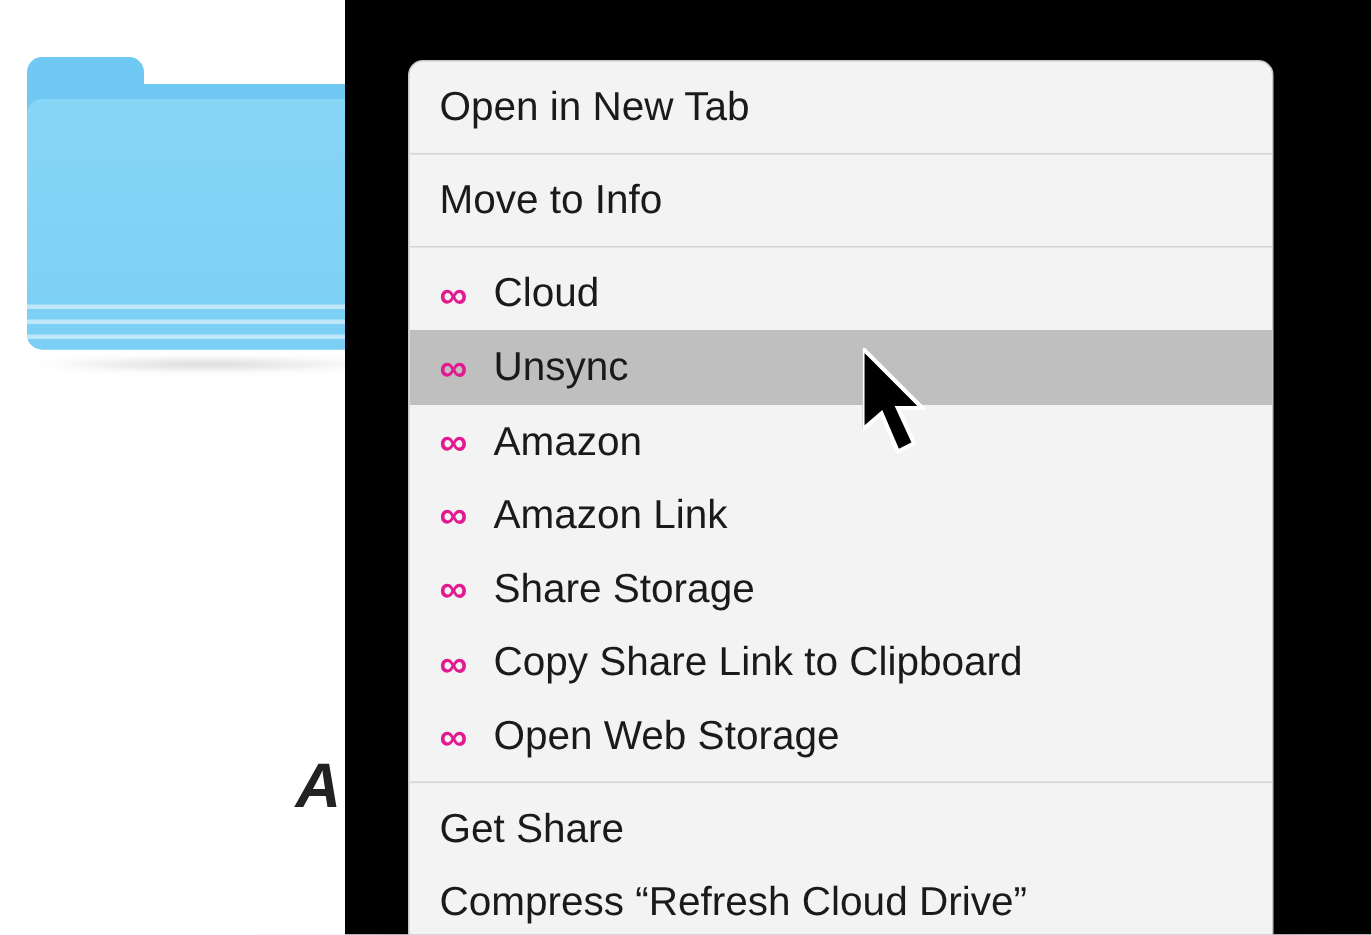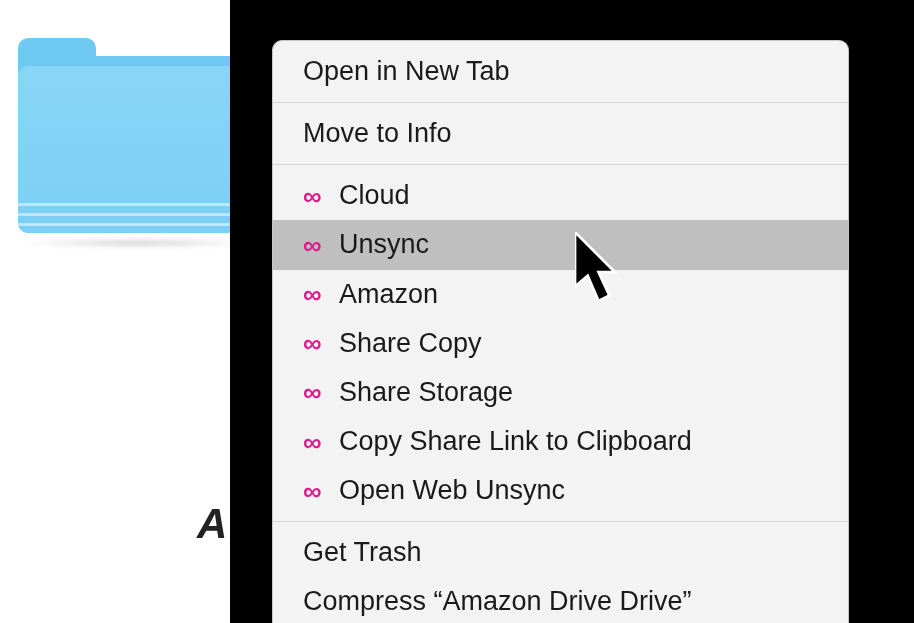--- a/index.html
+++ b/index.html
@@ -87,21 +87,21 @@
       border-radius: 10px;
       border: 1px solid #c7c7c7;
       box-shadow: 0 18px 40px rgba(0,0,0,0.35);
       padding: 6px 0;
       overflow: hidden;
     }
     .menu-item {
       display: flex;
       align-items: center;
       gap: 6px;
-      padding: 5px 30px;
+      padding: 5px 20px;
       font-size: 27px;
       color: #1a1a1a;
       line-height: 1.45;
       white-space: nowrap;
       cursor: default;
     }
     .menu-item.hover {
       background: #bfbfbf;
     }
     .menu-separator {
@@ -180,41 +180,41 @@
   <div class="menu-item hover">
     <span class="inf-icon">∞</span>
     <span>Unsync</span>
   </div>
   <div class="menu-item">
     <span class="inf-icon">∞</span>
     <span>Amazon</span>
   </div>
   <div class="menu-item">
     <span class="inf-icon">∞</span>
-    <span>Share Copy</span>
+    <span>Amazon Link</span>
   </div>
   <div class="menu-item">
     <span class="inf-icon">∞</span>
     <span>Share Storage</span>
   </div>
   <div class="menu-item">
     <span class="inf-icon">∞</span>
     <span>Copy Share Link to Clipboard</span>
   </div>
   <div class="menu-item">
     <span class="inf-icon">∞</span>
-    <span>Open Web Unsync</span>
+    <span>Open Web Storage</span>
   </div>
 
   <div class="menu-separator"></div>
 
   <div class="menu-item">
-    <span>Get Trash</span>
-  </div>
-  <div class="menu-item">
-    <span>Compress “Amazon Drive Drive”</span>
+    <span>Get Share</span>
+  </div>
+  <div class="menu-item">
+    <span>Compress “Refresh Cloud Drive”</span>
   </div>
 
 </div>
 
 <svg class="cursor" viewBox="0 0 32 44">
   <polygon points="0,0 0,30 7,24 13,38 19,35 13,22 22,22" fill="#000" stroke="#fff" stroke-width="1.5"></polygon>
 </svg>
 
 </body></html>

